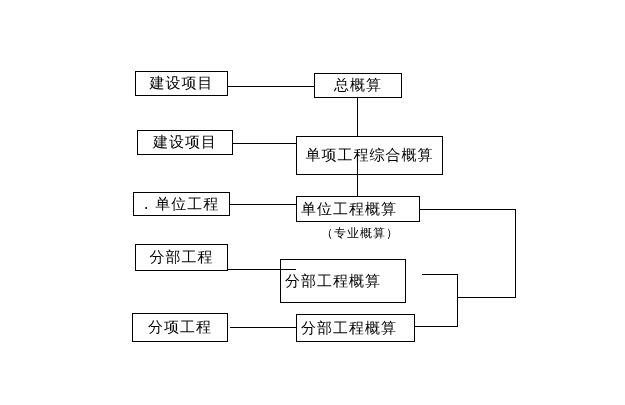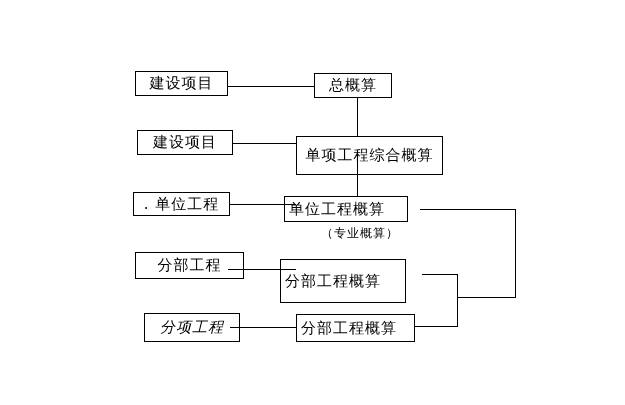--- a/index.html
+++ b/index.html
@@ -48,26 +48,26 @@
   }
 </style>
 </head>
 <body>
 
 <div class="canvas">
 
   <div class="box" style="left:135px; top:71px; width:93px; height:25px;">建设项目</div>
   <div class="box" style="left:137px; top:130px; width:96px; height:25px;">建设项目</div>
   <div class="box" style="left:133px; top:192px; width:97px; height:24px;">. 单位工程</div>
-  <div class="box" style="left:135px; top:252px; width:109px; height:27px;">分部工程</div>
-  <div class="box" style="left:144px; top:313px; width:96px; height:29px;font-style:italic;">分项工程</div>
+  <div class="box" style="left:135px; top:244px; width:93px; height:27px;">分部工程</div>
+  <div class="box" style="left:132px; top:313px; width:96px; height:29px;">分项工程</div>
 
-  <div class="box" style="left:314px; top:73px; width:78px; height:25px;">总概算</div>
+  <div class="box" style="left:314px; top:73px; width:88px; height:25px;">总概算</div>
   <div class="box" style="left:296px; top:136px; width:147px; height:39px;">单项工程综合概算</div>
-  <div class="box align-left" style="left:284px; top:196px; width:124px; height:26px;">单位工程概算</div>
+  <div class="box align-left" style="left:296px; top:196px; width:124px; height:26px;">单位工程概算</div>
   <div class="note" style="left:321px; top:227px;">（专业概算）</div>
   <div class="box align-left" style="left:280px; top:259px; width:126px; height:44px;">分部工程概算</div>
   <div class="box align-left" style="left:296px; top:314px; width:119px; height:28px;">分部工程概算</div>
 
   <div class="hline" style="left:228px; top:86px; width:86px;"></div>
   <div class="hline" style="left:233px; top:143px; width:63px;"></div>
   <div class="hline" style="left:230px; top:204px; width:66px;"></div>
   <div class="hline" style="left:228px; top:269px; width:68px;"></div>
   <div class="hline" style="left:230px; top:327px; width:66px;"></div>
 

